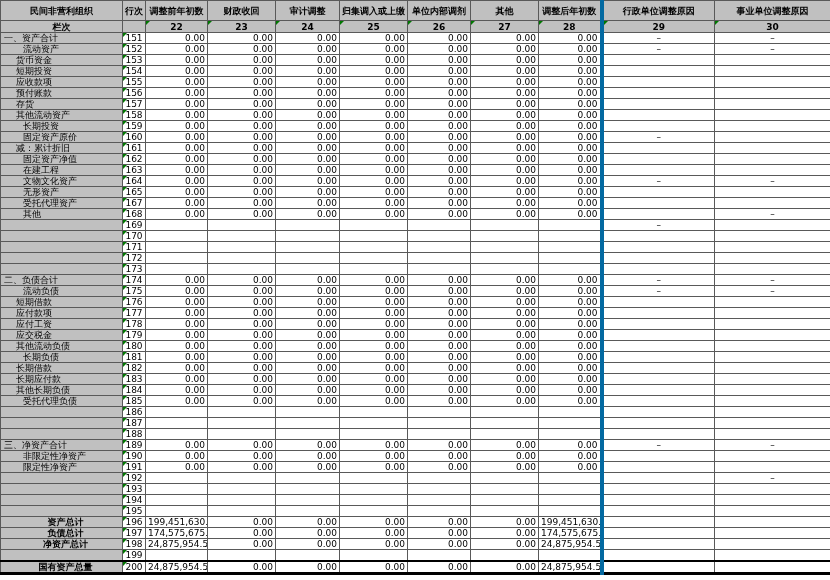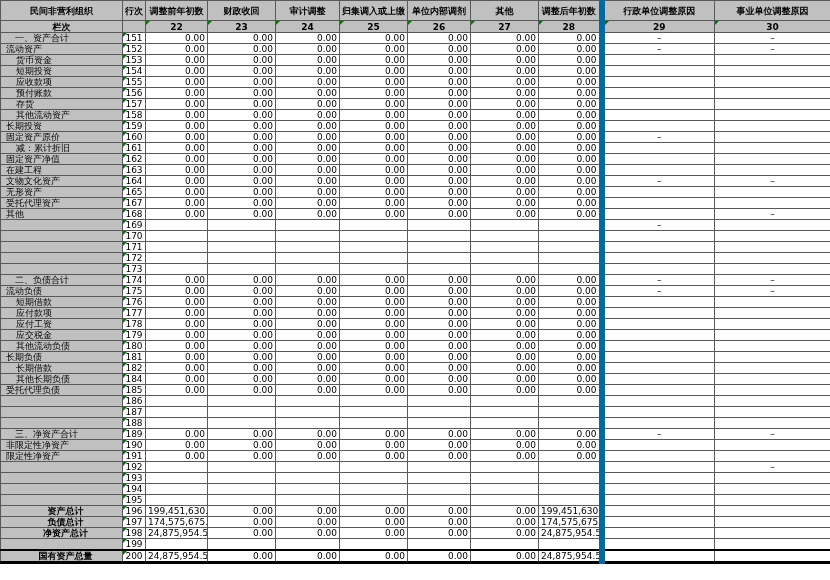--- a/index.html
+++ b/index.html
@@ -6,32 +6,32 @@
   #screen{width:830px;height:580px;overflow:hidden;background:#fff;position:relative;
           font-family:"DejaVu Sans","Liberation Sans",sans-serif;}
   table{border-collapse:collapse;table-layout:fixed;width:830px;}
   td,th{border:1px solid #595959;font-size:9px;line-height:10px;padding:0 2px;
         overflow:hidden;white-space:nowrap;color:#000;height:9px;}
   thead tr.h1{height:20px;}
   thead tr.h2{height:12px;}
   tbody tr{height:10.94px;}
   th{background:#c0c0c0;font-weight:bold;text-align:center;}
   .c-lbl{background:#c0c0c0;text-align:left;}
-  .ind0{padding-left:14px;}
-  .ind1{padding-left:5px;margin-left:32px;}
+  .ind0{padding-left:3px;}
+  .ind1{padding-left:22px;margin-left:32px;}
   .ind2{padding-left:15px;}
   .bold{font-weight:bold;}
   .center{text-align:center;padding-left:10px;}
   .c-line{background:#fff;text-align:center;padding:0 1px;}
   .num{background:#fff;text-align:right;}
   .reason{background:#fff;text-align:center;}
   .tri{position:relative;}
   .tri::before{content:"";position:absolute;top:0;left:0;width:0;height:0;
                border-top:4px solid #007700;border-right:4px solid transparent;}
-  .thickR{border-right:6px solid #0369a1;}
+  .thickR{border-right:4px solid #0369a1;}
   tbody tr:last-child td{border-top:2px solid #000;border-bottom:3px solid #000;}
   table{border-bottom:2px solid #000;}
 </style>
 </head>
 <body>
 
 <div id="screen">
   <table>
     <colgroup>
       <col style="width:122px">
@@ -472,20 +472,33 @@
           <td class="num">0.00</td>
           <td class="num">0.00</td>
           <td class="num">0.00</td>
           <td class="num">0.00</td>
           <td class="num">0.00</td>
           <td class="num thickR">0.00</td>
           <td class="reason"></td>
           <td class="reason"></td>
         </tr>
         <tr>
+          <td class="c-lbl ind2">长期应付款</td>
+          <td class="c-line tri">183</td>
+          <td class="num">0.00</td>
+          <td class="num">0.00</td>
+          <td class="num">0.00</td>
+          <td class="num">0.00</td>
+          <td class="num">0.00</td>
+          <td class="num">0.00</td>
+          <td class="num thickR">0.00</td>
+          <td class="reason"></td>
+          <td class="reason"></td>
+        </tr>
+        <tr>
           <td class="c-lbl ind2">其他长期负债</td>
           <td class="c-line tri">184</td>
           <td class="num">0.00</td>
           <td class="num">0.00</td>
           <td class="num">0.00</td>
           <td class="num">0.00</td>
           <td class="num">0.00</td>
           <td class="num">0.00</td>
           <td class="num thickR">0.00</td>
           <td class="reason"></td>

